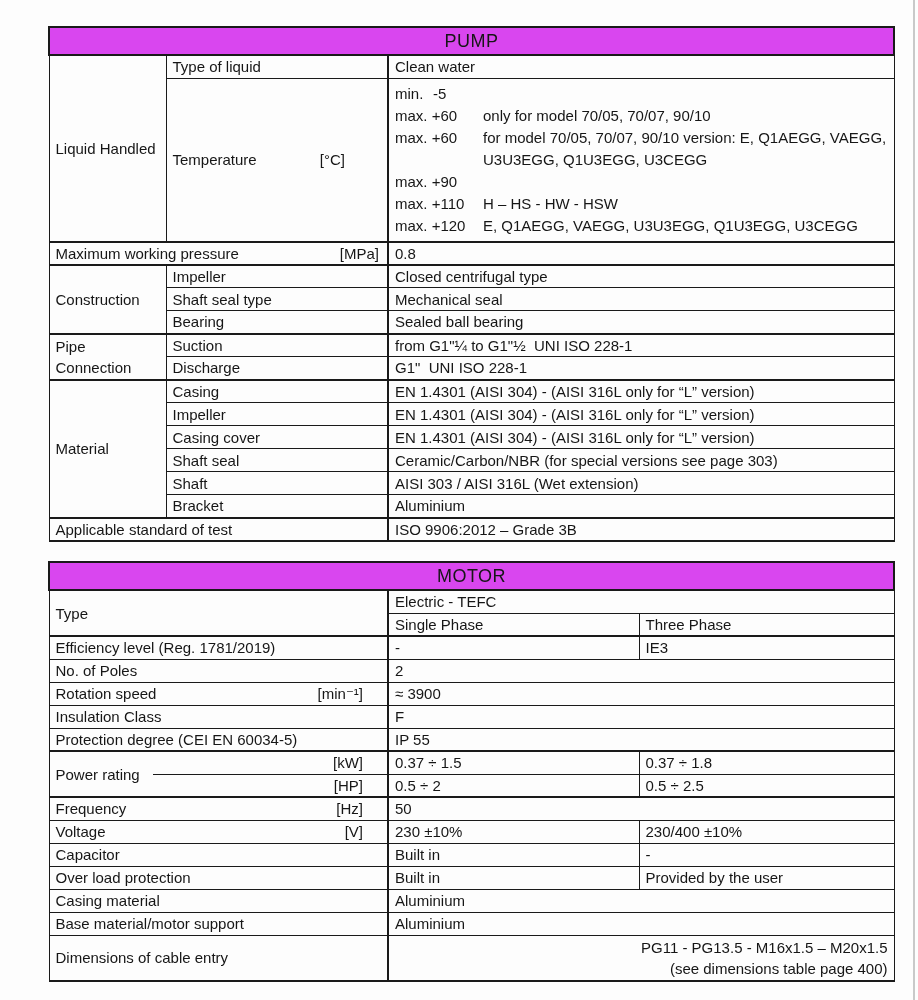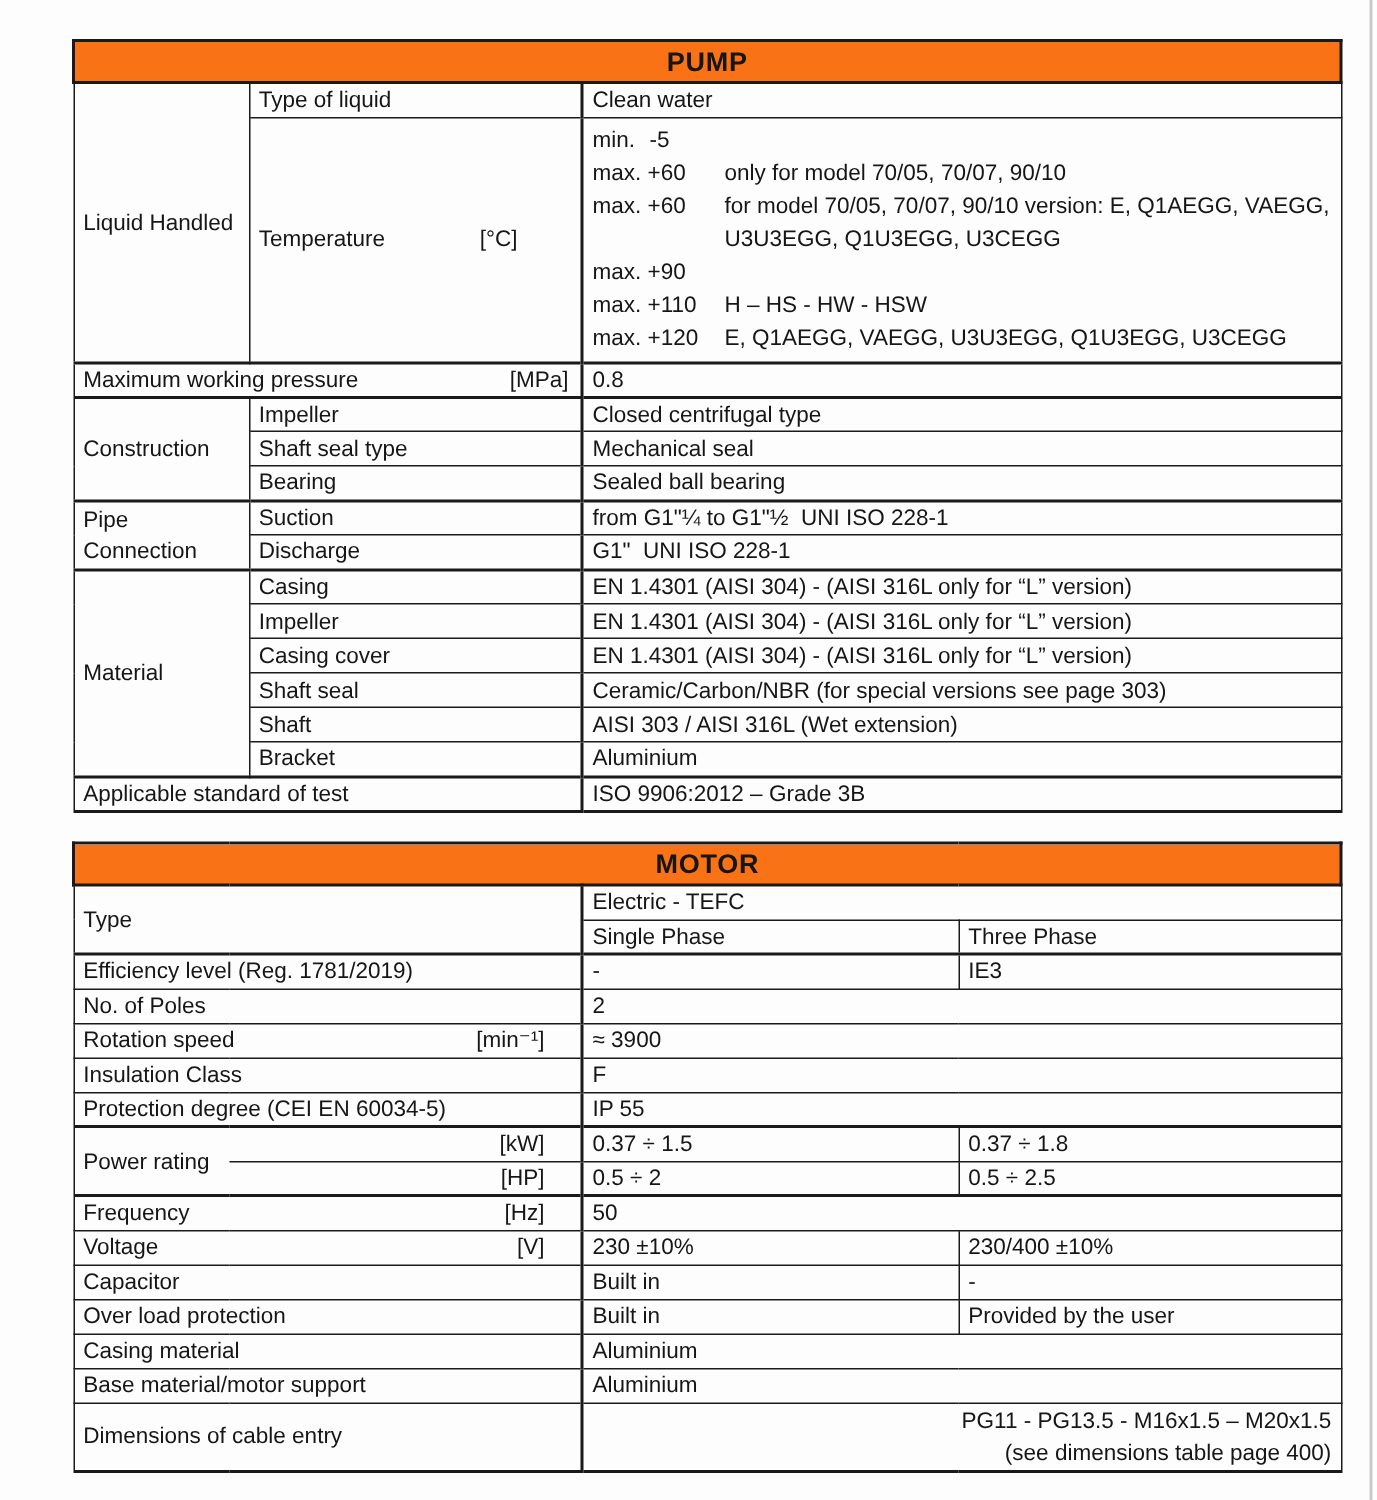--- a/index.html
+++ b/index.html
@@ -10,21 +10,21 @@
   .edge-line{position:absolute;top:0;right:3px;width:2px;height:1000px;background:#c9c9c9;}
   table{border-collapse:collapse;table-layout:fixed;position:absolute;left:48px;width:845px;}
   #pump-table{top:26px;}
   #motor-table{top:561px;}
   td,th{
     border:1px solid #1a1a1a;padding:0 6px;font-size:15px;line-height:21px;
     vertical-align:middle;text-align:left;font-weight:normal;overflow:hidden;
   }
   tr.r{height:23px;}
   th.hdr{
-    background:#f97316;font-size:18px;font-weight:bold;height:26px;text-align:center;
+    background:#d946ef;font-size:18px;font-weight:normal;height:26px;text-align:center;
     border:2px solid #1a1a1a;letter-spacing:.5px;
   }
   td.nw{white-space:nowrap;}
   td.grp{white-space:normal;}
   td.center{text-align:left;}
   td.vdiv{border-left-width:2px;}   
   .bt2{border-top-width:2px;}
   .bb2{border-bottom-width:2px;margin-left:41px;}
   .outer-b{border-bottom-width:2px;}
   td.hidel{border-left-style:hidden;} 

